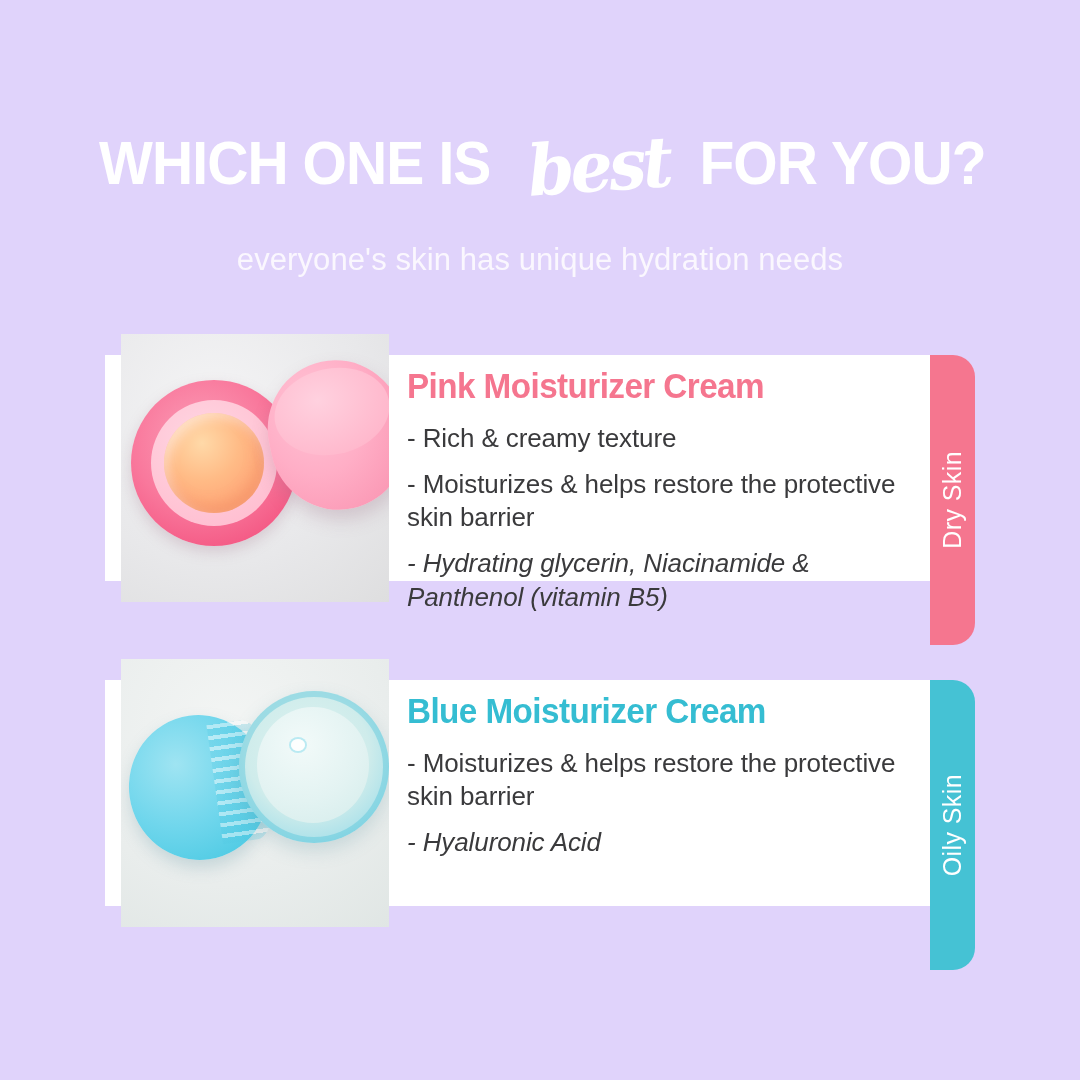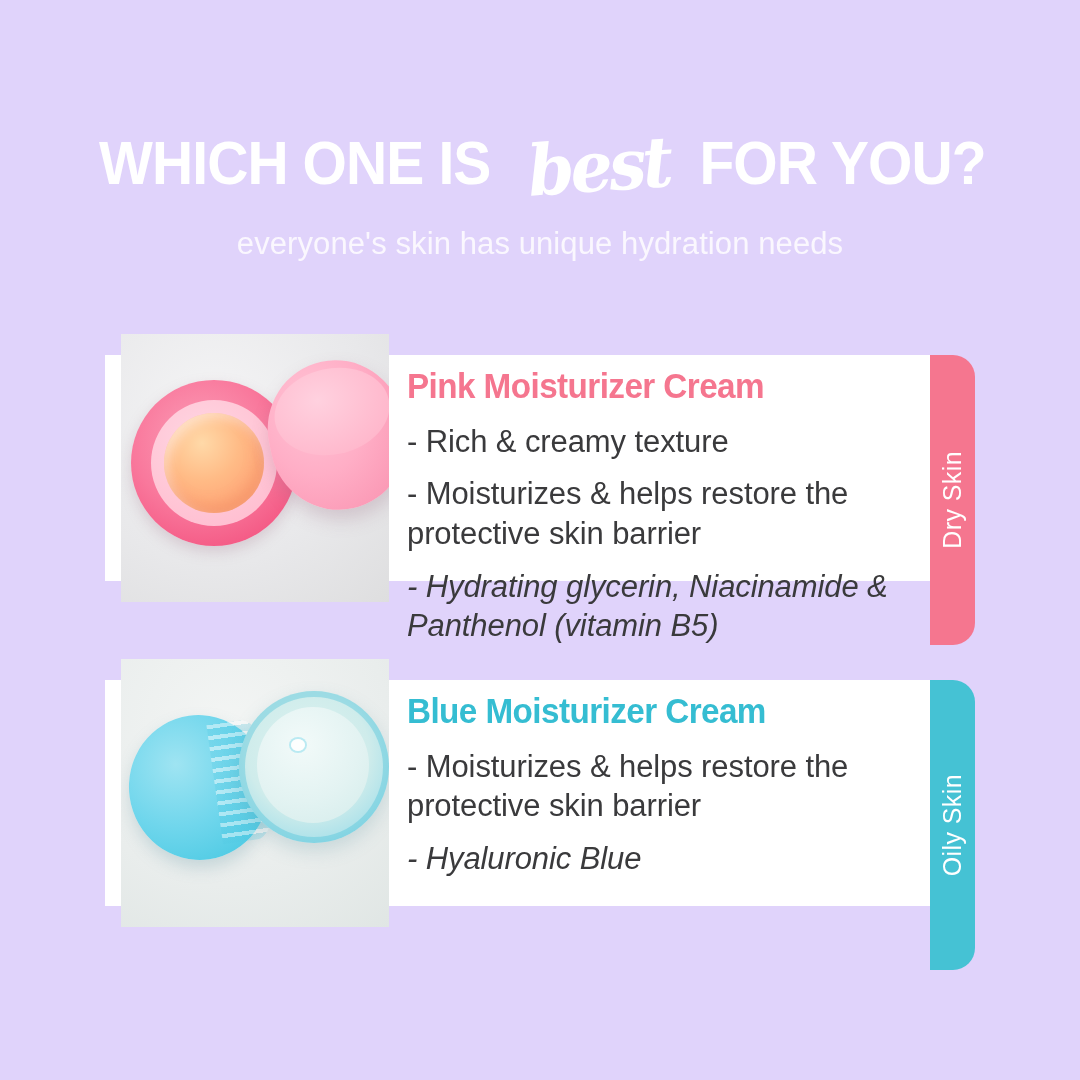--- a/index.html
+++ b/index.html
@@ -38,21 +38,21 @@
     font-size:70px;
     letter-spacing:-4px;
     padding:0 14px 0 16px;
     transform:rotate(-4deg) scaleX(0.95);
     transform-origin:center;
     position:relative;
     top:4px;
   }
 
   .subtitle {
-    margin-top:28px;
+    margin-top:44px;
     font-size:31px;
     font-weight:400;
     color:#fdfaff;
     opacity:0.93;
     letter-spacing:0.1px;
   }
 
   
   .cards { position:absolute; left:0; top:355px; width:1080px; }
 
@@ -113,21 +113,21 @@
     font-family:"Liberation Sans", sans-serif;
     font-weight:bold;
     font-size:35px;
     letter-spacing:-0.6px;
     transform:scaleX(0.95);
     transform-origin:left center;
     margin-bottom:16px;
     line-height:1.1;
   }
   .feat {
-    font-size:31px;
+    font-size:26px;
     color:#3a3a3c;
     line-height:1.28;
     margin-bottom:13px;
     letter-spacing:-0.1px;
   }
   .feat:last-child { margin-bottom:0;font-style:italic; }
 
   
   .photo { position:absolute; inset:0; }
   .photo.pink  { background:radial-gradient(circle at 35% 28%, #f4f4f5 0%, #e8e8ea 60%, #dededf 100%); }
@@ -254,18 +254,18 @@
           <div class="b-jar">
             <div class="b-jar-gel">
               <div class="b-bubble"></div>
             </div>
           </div>
         </div>
       </div>
       <div class="card-body">
         <div class="card-title" style="color:#35bdd2">Blue Moisturizer Cream</div>
         <div class="feat">- Moisturizes &amp; helps restore the protective skin barrier</div>
-        <div class="feat">- Hyaluronic Blue</div>
+        <div class="feat">- Hyaluronic Acid</div>
       </div>
     </div>
   </div>
 
 </div>
 
 </body></html>

